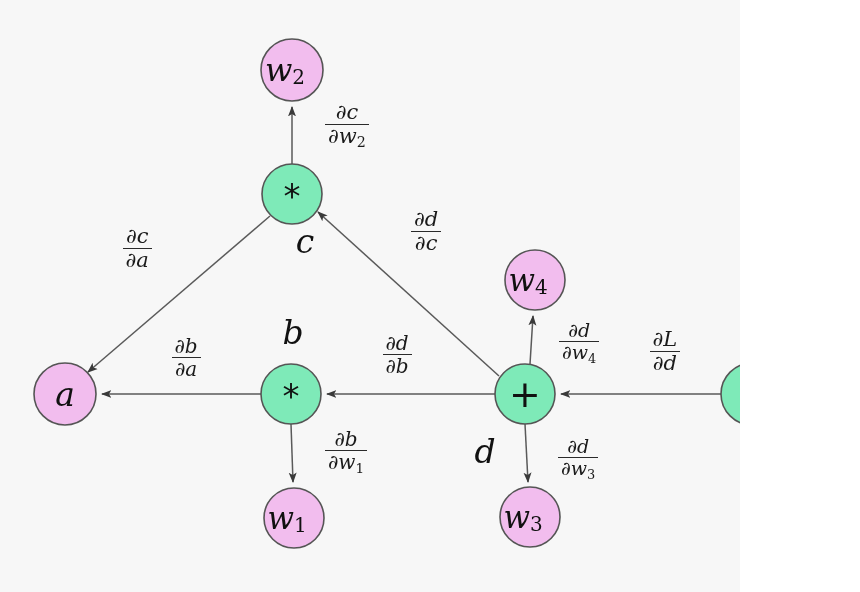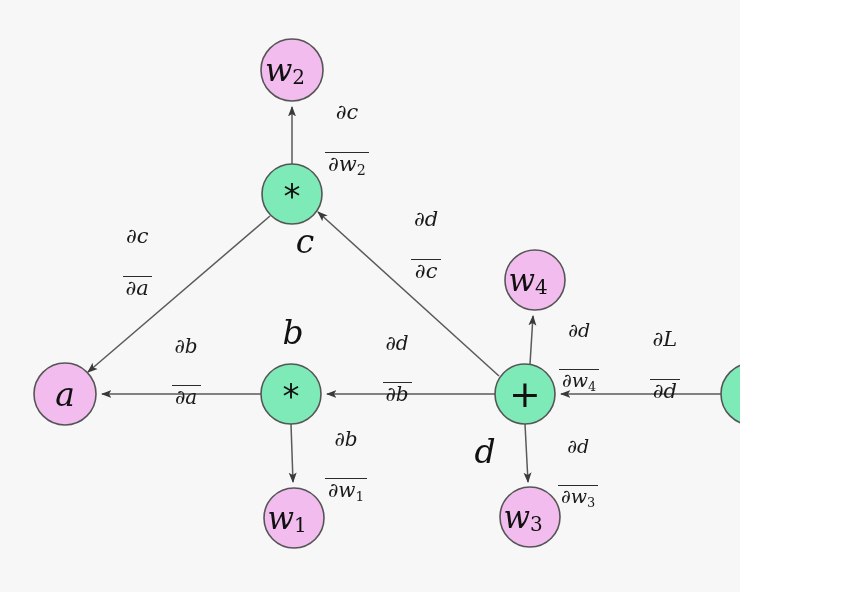--- a/index.html
+++ b/index.html
@@ -63,21 +63,20 @@
     user-select: none;
   }
   .frac .num {
     display: block;
     padding: 0 3px 1px 3px;
   }
   .frac .den {
     display: block;
     padding: 1px 3px 0 3px;
     border-top: 1.3px solid #2a2a2a;
-    margin-top: 28px;
   }
   .sub {
     font-size: 0.68em;
     font-style: normal;
     vertical-align: -0.28em;
     letter-spacing: 0;
   }
 </style>
 </head>
 <body>

